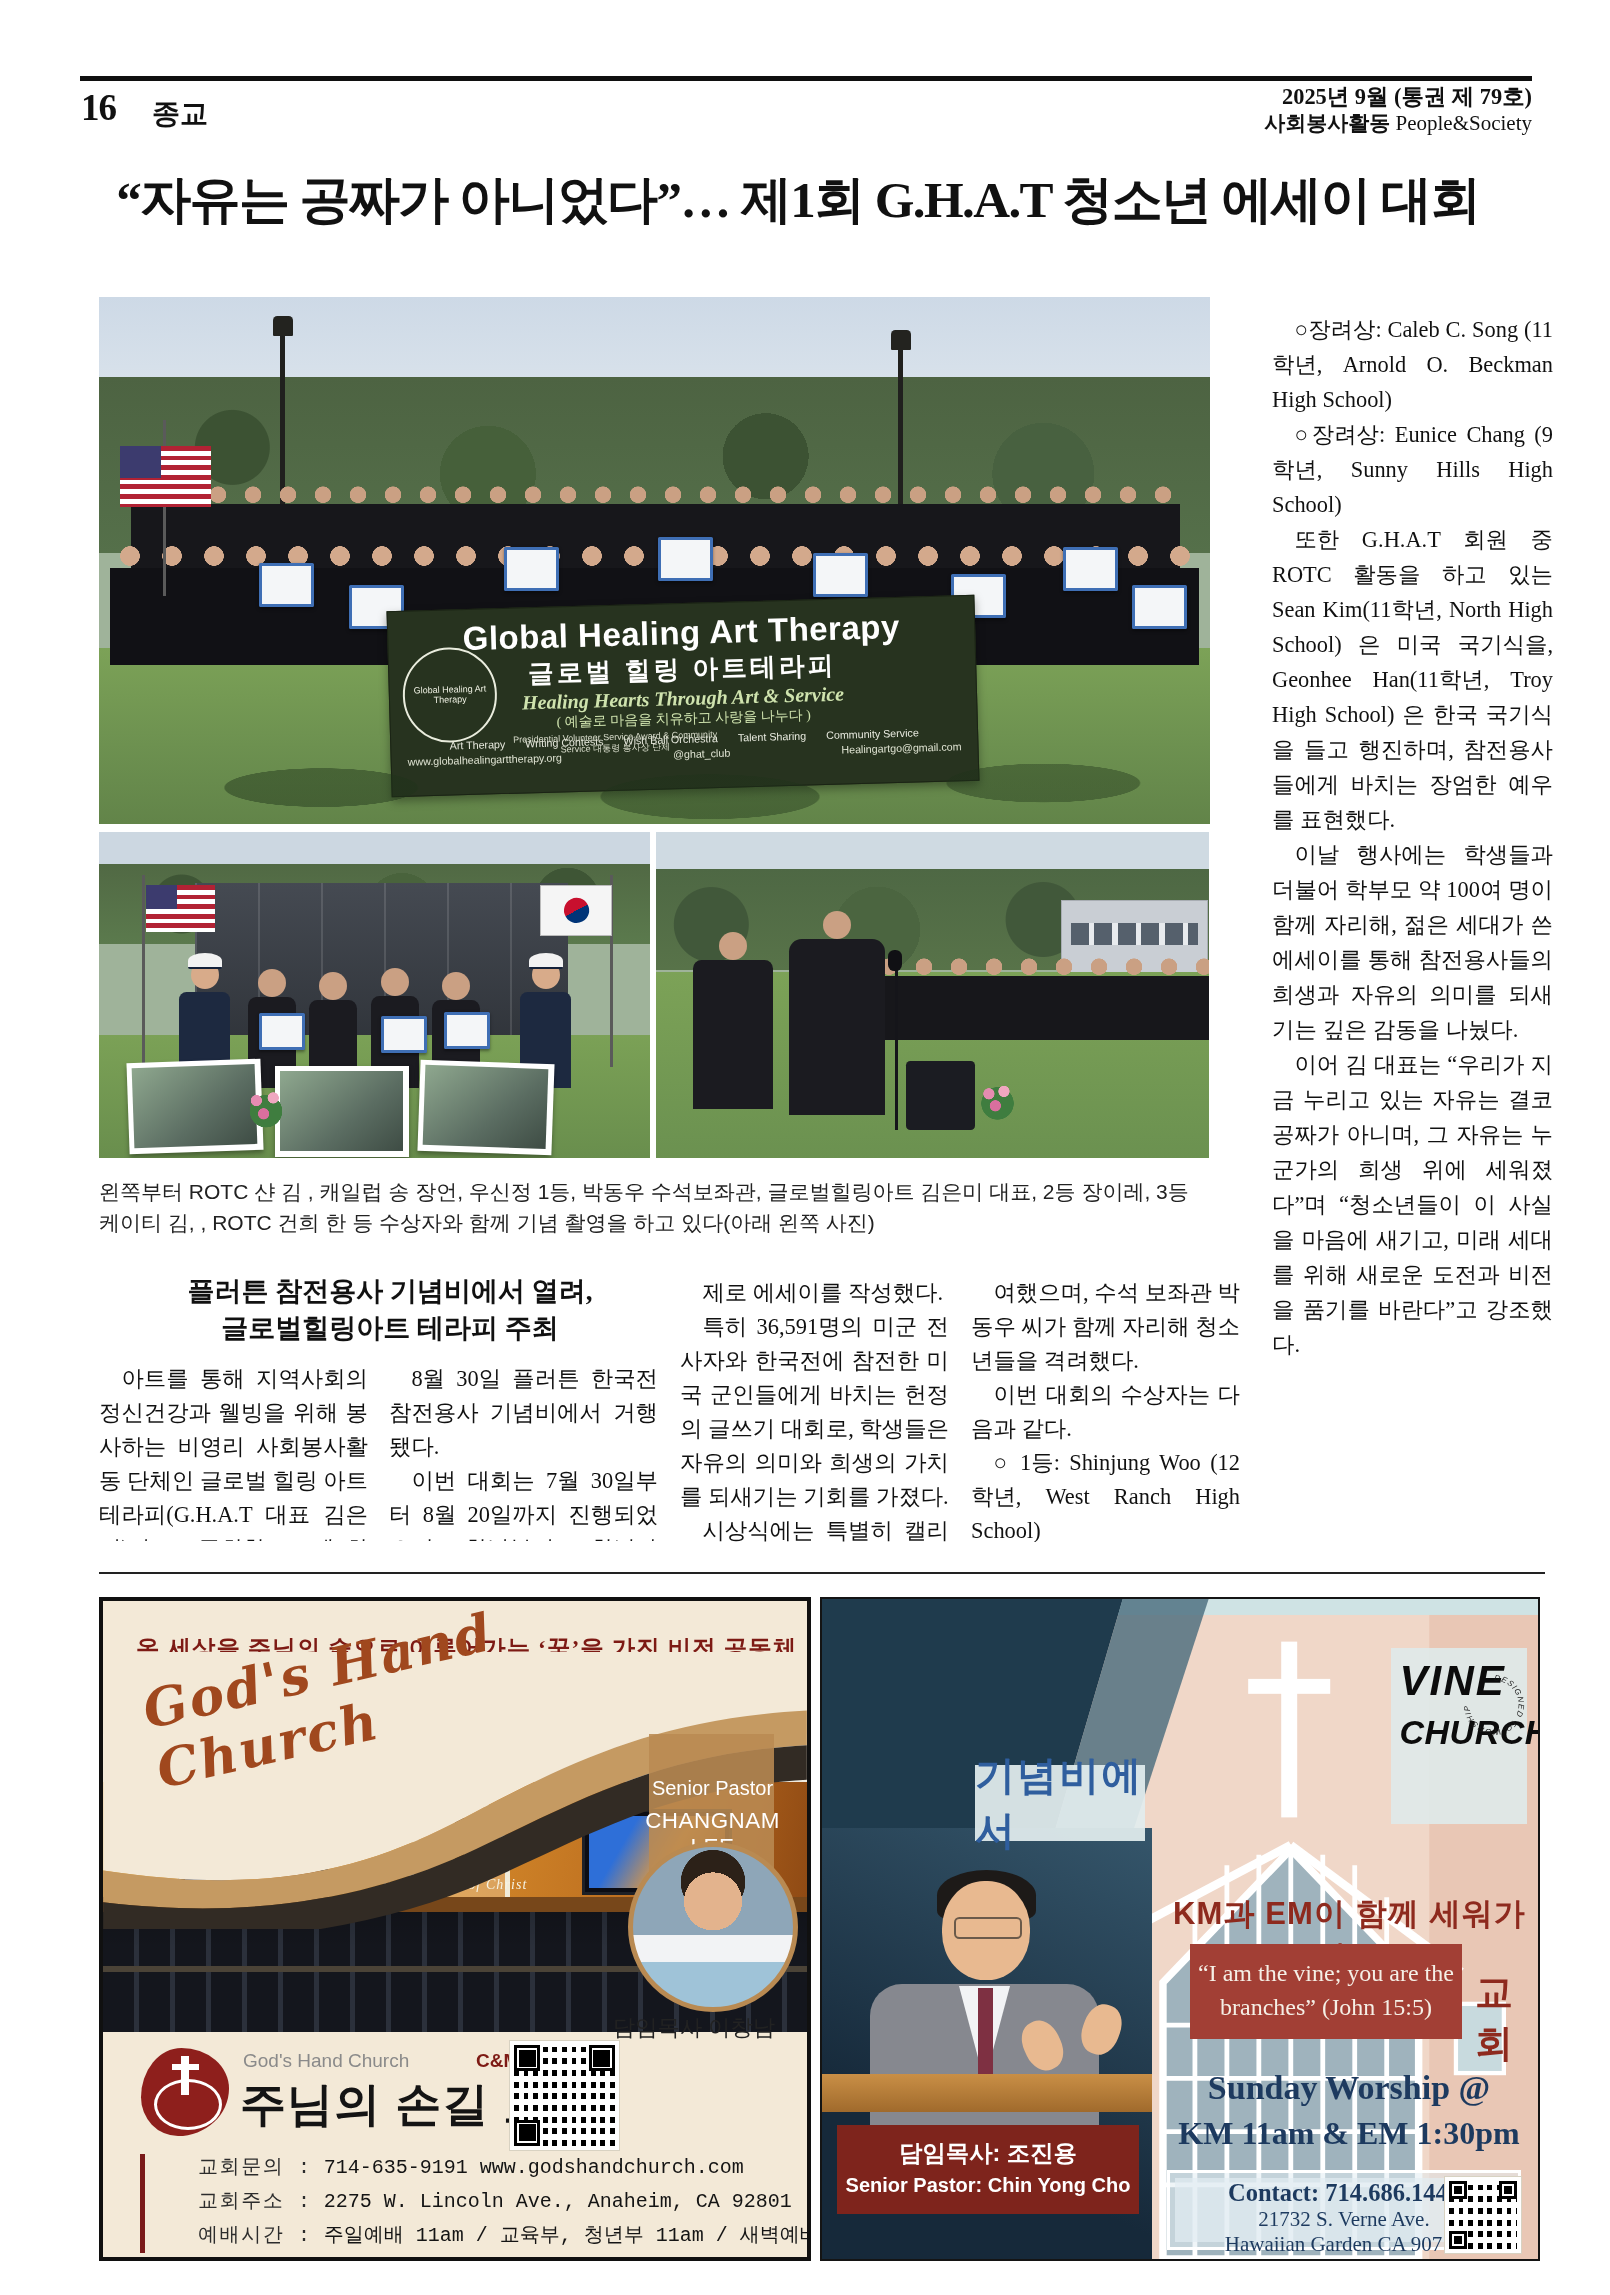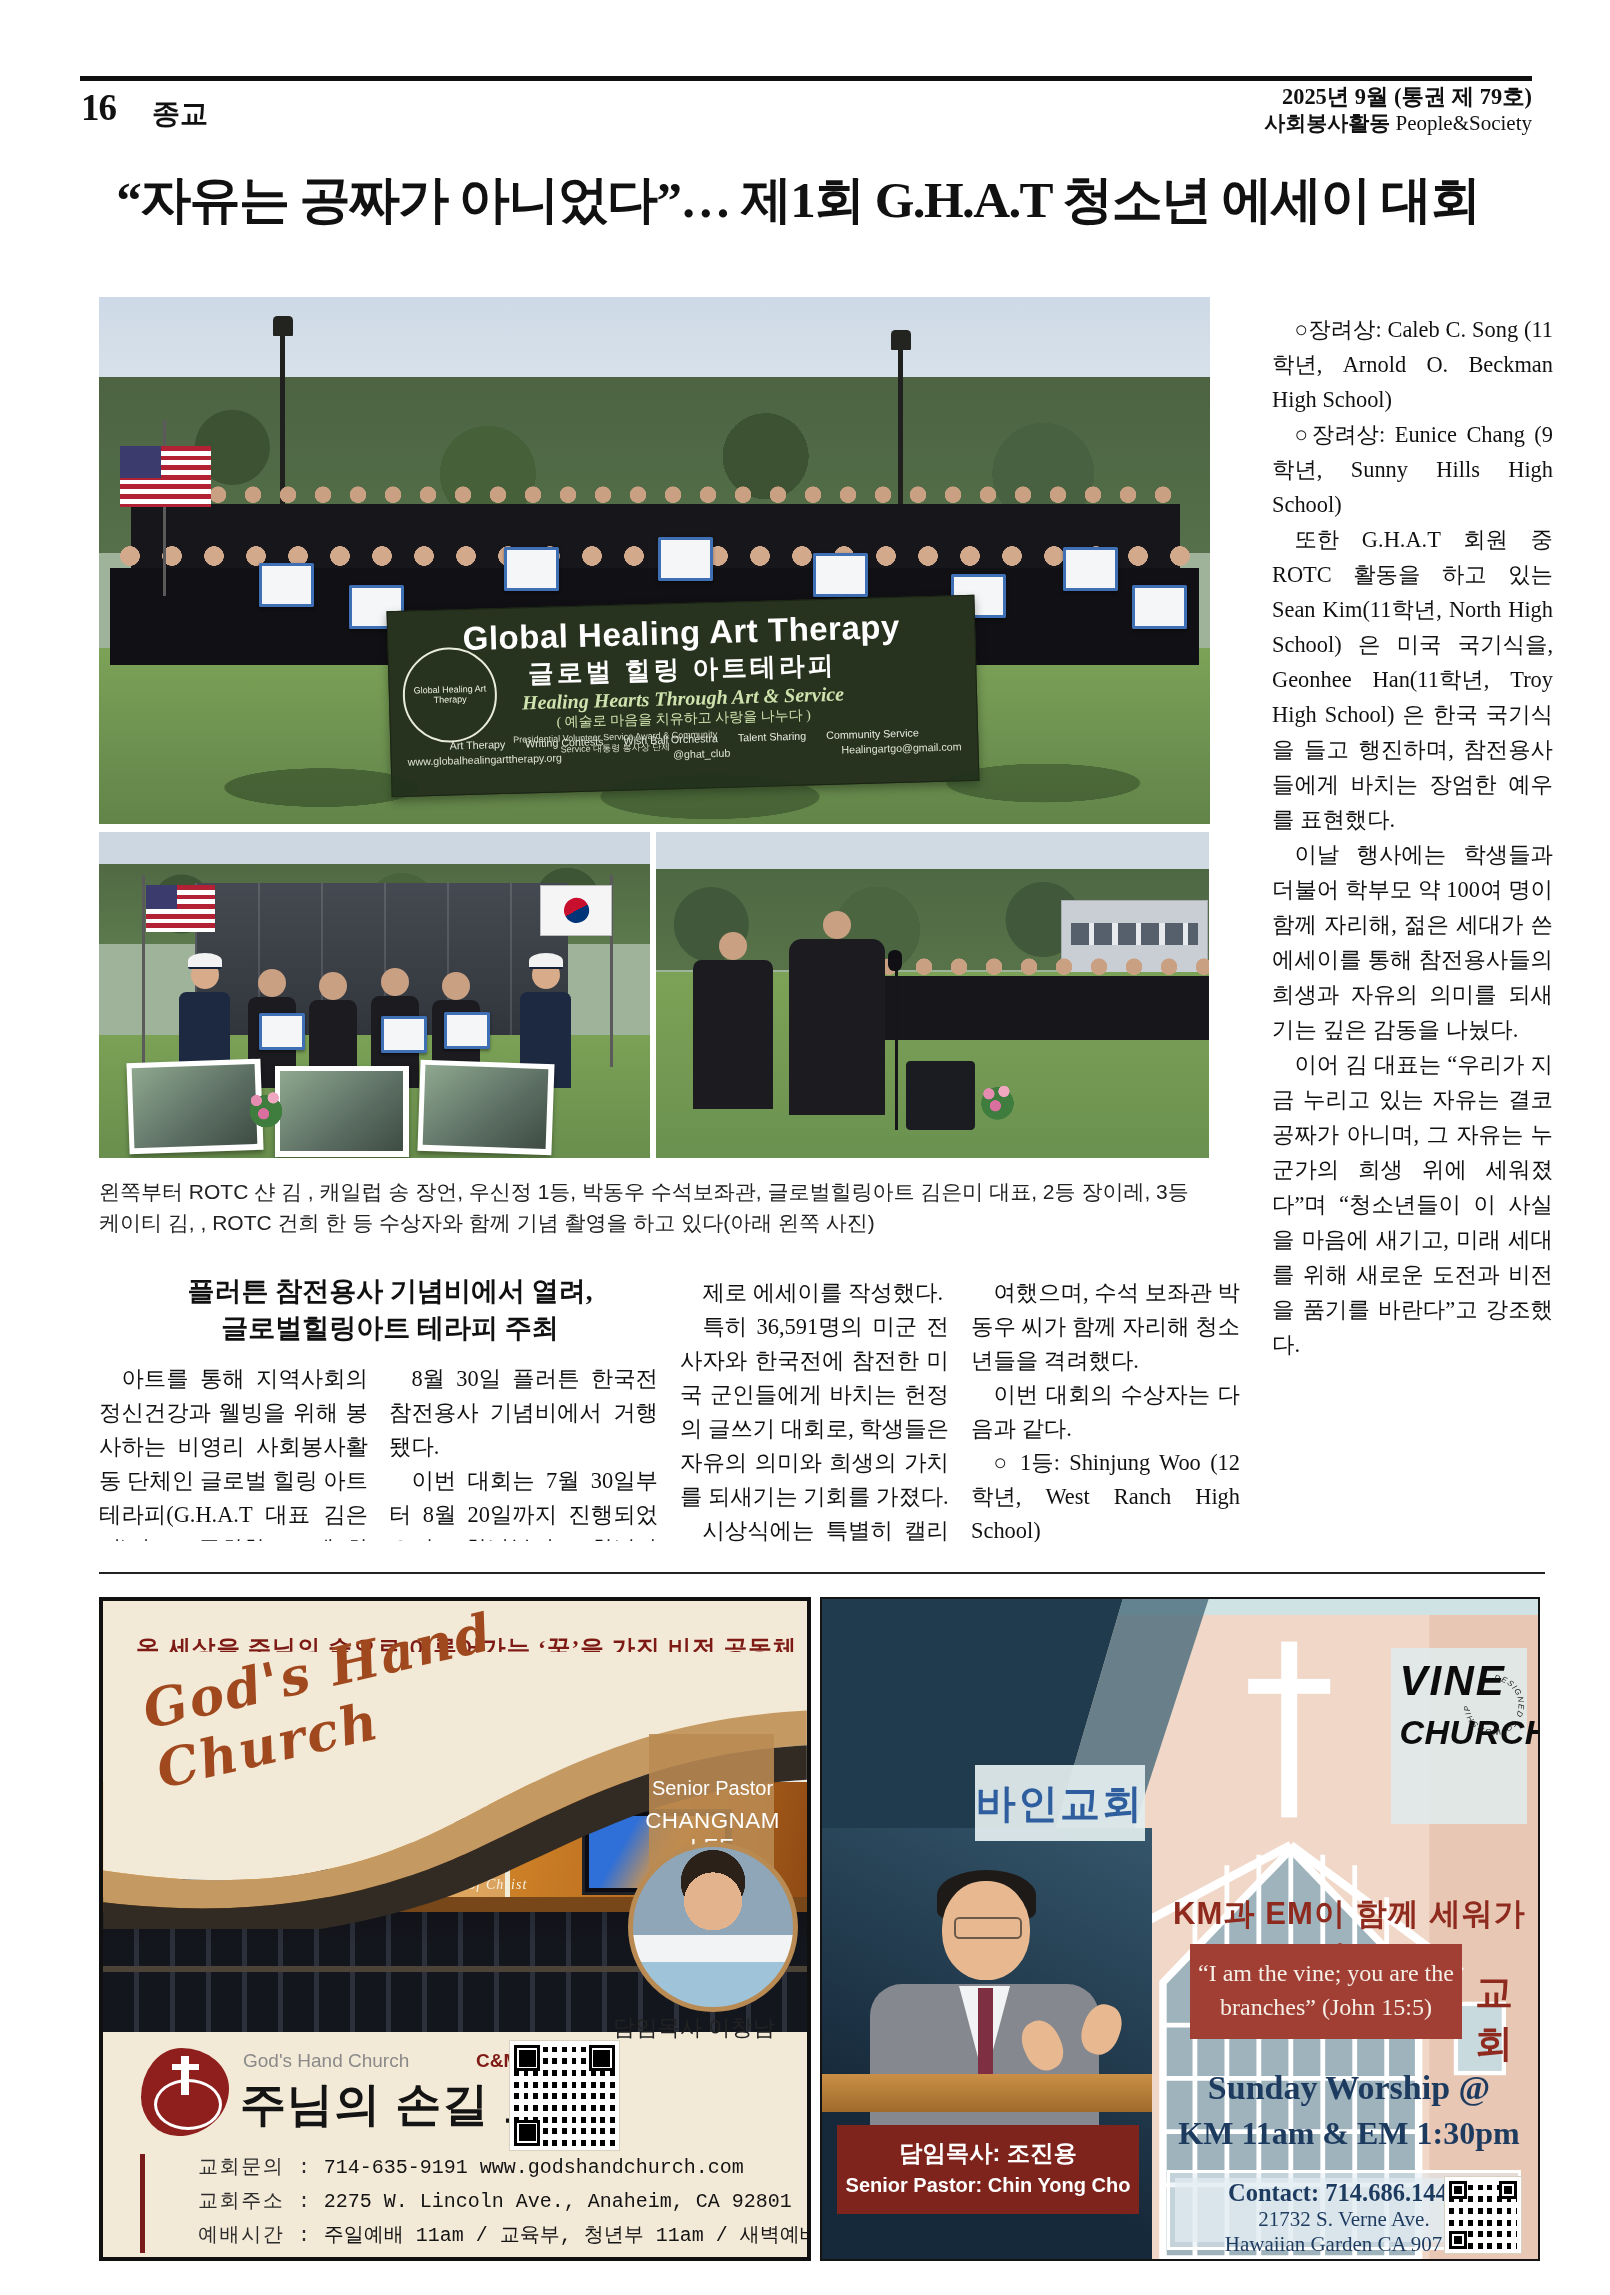--- a/index.html
+++ b/index.html
@@ -473,21 +473,21 @@
       <div class="abs vn-hand" style="left:202px;top:192px;transform:rotate(-25deg);"></div>
       <div class="abs vn-hand" style="left:261px;top:176px;transform:rotate(20deg);"></div>
       <div class="abs vn-podium"></div>
       <div class="abs vn-redbox">
         <div class="k">담임목사: 조진용</div>
         <div class="e">Senior Pastor: Chin Yong Cho</div>
       </div>
     </div>
 
     <div class="abs vn-bain">
-      <span>바인교회</span>
+      <span>기념비에서</span>
     </div>
 
     <div class="abs vn-logo">
       <div class="v1">VINE</div>
       <div class="v2">CHURCH</div>
       <svg class="vn-ring" viewBox="0 0 120 120">
         <defs>
             <path id="ringpath" d="M60,14 a46,46 0 1,1 -0.01,0"></path>
           </defs>
         <text font-size="15" fill="#1a1a1a" font-family="Liberation Sans, sans-serif" letter-spacing="2">

